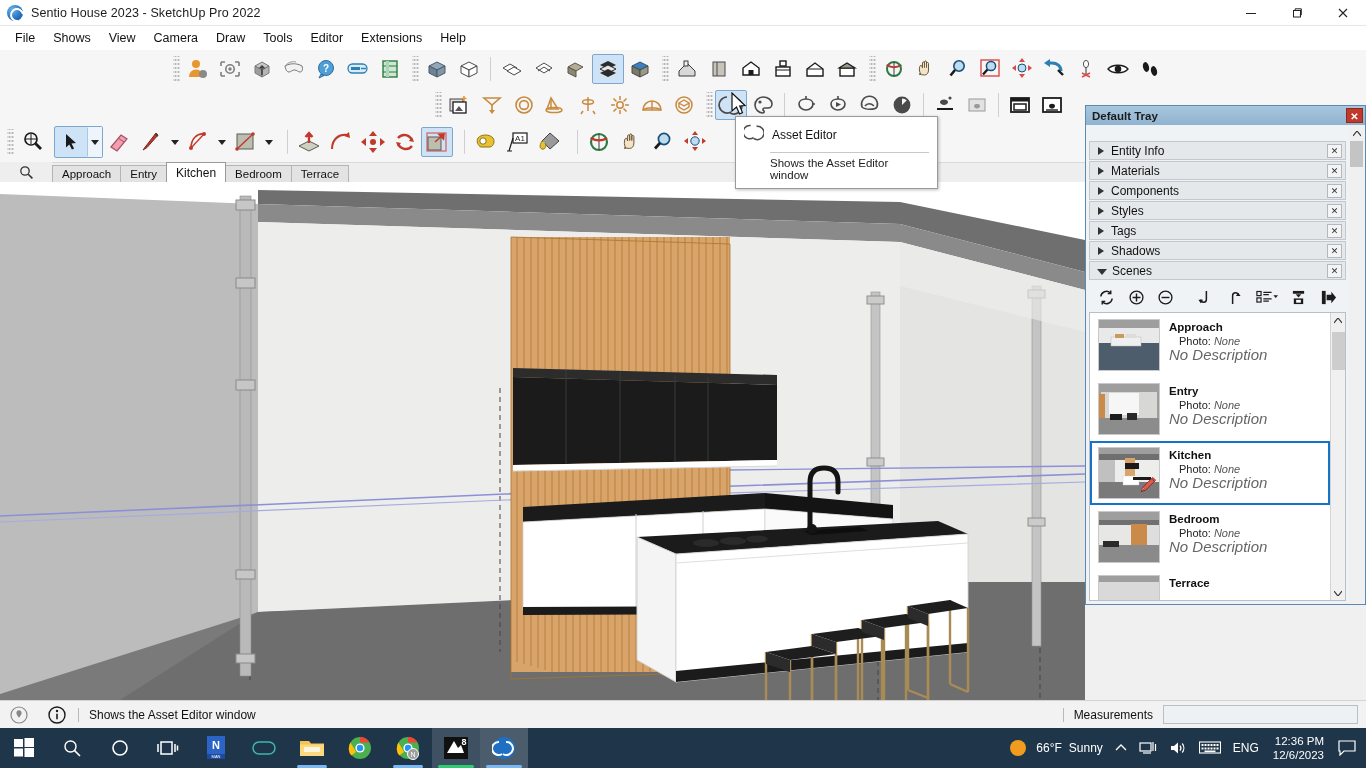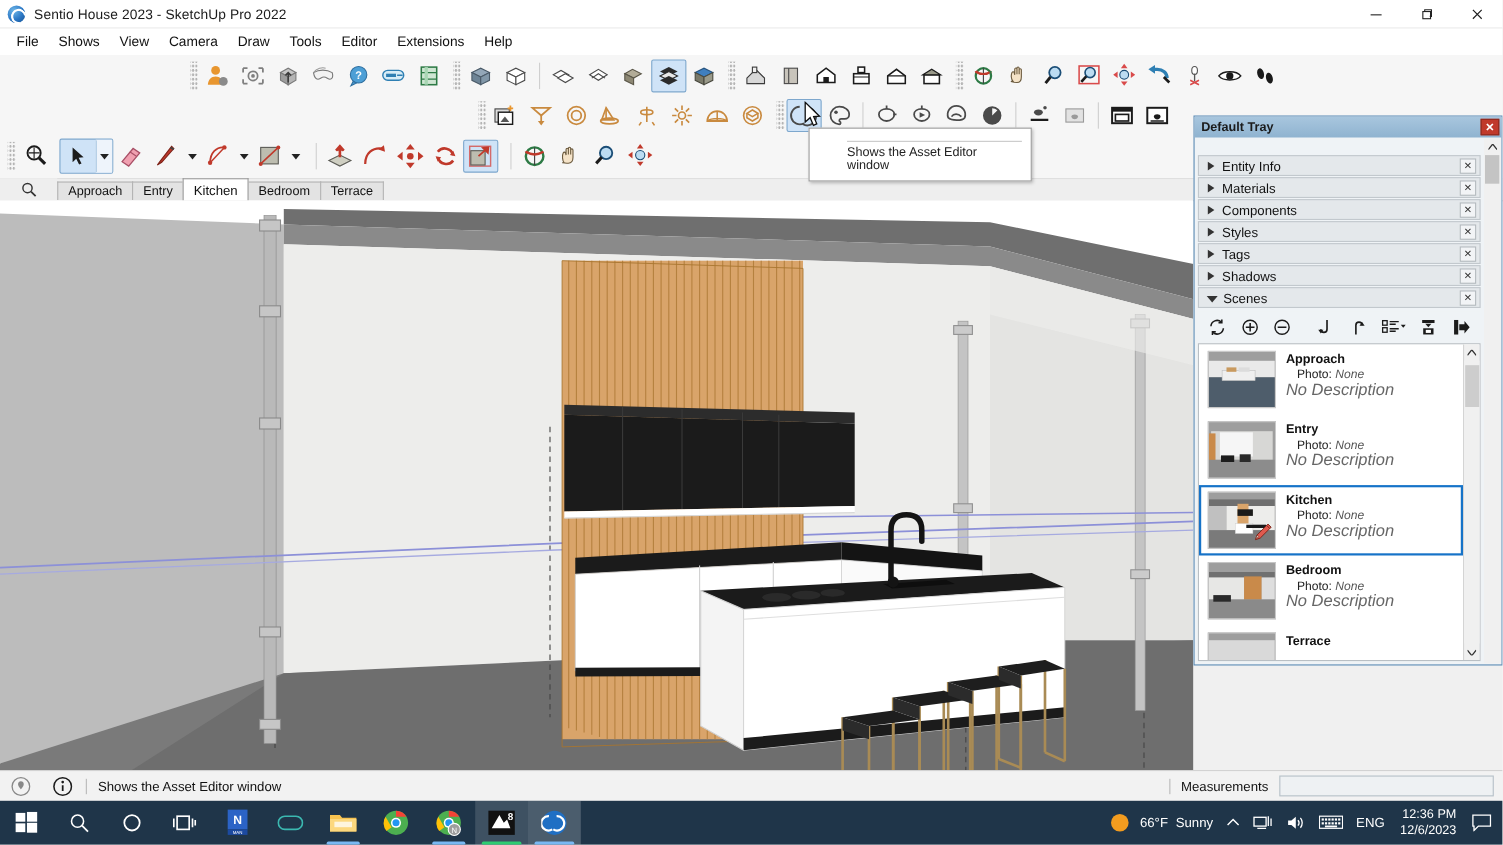--- a/index.html
+++ b/index.html
@@ -709,20 +709,42 @@
       </div>
       <div class="tbtn active">
         <svg width="28" height="26" viewBox="0 0 28 26">
           <rect x="4" y="4" width="19" height="18" fill="none" stroke="#d46a6a" stroke-width="1.3"></rect>
           <rect x="5" y="8" width="13" height="13" fill="#bdbdb0" stroke="#5b5b55"></rect>
           <path d="M12 13 21 5M21 5l-5 .5L20.5 10z" fill="#c0392b" stroke="#c0392b" stroke-width="1.6"></path>
         </svg>
       </div>
     </div>
 
+    <div class="tb-group">
+      <div class="sep"></div>
+      <div class="tbtn">
+        <svg width="28" height="26" viewBox="0 0 28 26">
+          <path d="M6 9c3-4 12-4 15 0 2 3 1 8-3 9H9c-3-1-5-6-3-9z" fill="#e8c22f" stroke="#8a7318"></path>
+          <circle cx="11" cy="12" r="3.2" fill="#fff" stroke="#8a7318"></circle>
+        </svg>
+      </div>
+      <div class="tbtn">
+        <svg width="28" height="26" viewBox="0 0 28 26">
+          <rect x="9" y="4" width="14" height="10" fill="#fff" stroke="#1b1b1b" stroke-width="1.2"></rect>
+          <text x="16" y="12" font-size="8" font-family="Liberation Sans" fill="#1b1b1b" text-anchor="middle">A1</text>
+          <path d="M9 9 5 22M3 22h5" stroke="#1b1b1b" stroke-width="1.2"></path>
+        </svg>
+      </div>
+      <div class="tbtn">
+        <svg width="28" height="26" viewBox="0 0 28 26">
+          <path d="M6 12 14 4l9 8-9 8z" fill="#9a9a9a" stroke="#444"></path>
+          <path d="M6 12c-2 3-3 7 0 8s5-3 3-6" fill="#e8c22f" stroke="#8a7318"></path>
+        </svg>
+      </div>
+    </div>
 
     <div class="tb-group">
       <div class="sep"></div>
       <div class="tbtn">
         <svg width="28" height="26" viewBox="0 0 28 26">
           <circle cx="14" cy="13" r="8" fill="none" stroke="#2d7a45" stroke-width="2.2"></circle>
           <path d="M14 5v16" stroke="#3b3b3b"></path>
           <path d="M6 9c5 3 11 3 16 0" fill="none" stroke="#c0392b" stroke-width="2.2"></path>
           <path d="M5 9l3-1-1 3z" fill="#c0392b"></path>
         </svg>
@@ -756,20 +778,29 @@
   </div>
 </div>
 
 <div id="cursor">
   <svg width="18" height="26" viewBox="0 0 18 26">
     <path d="M2 1 2 19 6.5 15 9.5 22 12.5 20.6 9.7 14 15 13.6z" fill="#ffffff" stroke="#111" stroke-width="1.2"></path>
   </svg>
 </div>
 
 <div id="tooltip">
+  <div class="tt-head">
+    <span>
+      <svg width="20" height="20" viewBox="0 0 24 24">
+        <path d="M8 3a8 8 0 103.5 14.5" fill="none" stroke="#4a4a4a" stroke-width="1.8"></path>
+        <path d="M15 4a8 8 0 11-3.5 14.5" fill="none" stroke="#4a4a4a" stroke-width="1.8"></path>
+      </svg>
+    </span>
+    <span class="tt-title">Asset Editor</span>
+  </div>
   <div class="tt-rule"></div>
   <div class="tt-desc">Shows the Asset Editor window</div>
 </div>
 
 <div id="scenetabs">
   <div id="tab-search">
     <svg width="15" height="15" viewBox="0 0 15 15">
       <circle cx="6" cy="6" r="4.2" fill="none" stroke="#333" stroke-width="1.3"></circle>
       <path d="M9.2 9.2 13.4 13.4" stroke="#333" stroke-width="1.6"></path>
     </svg>

